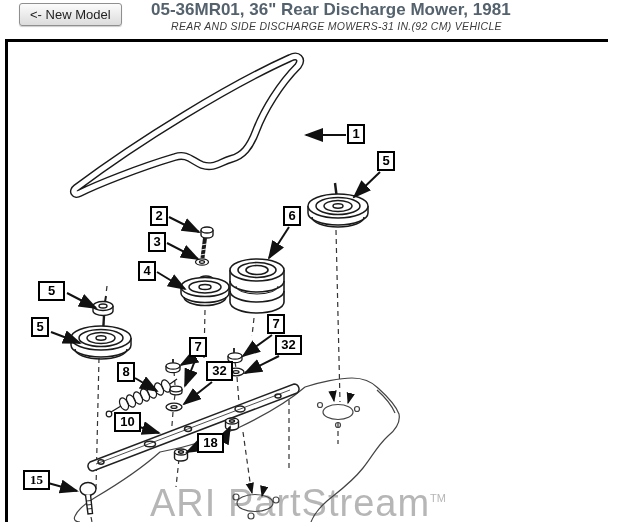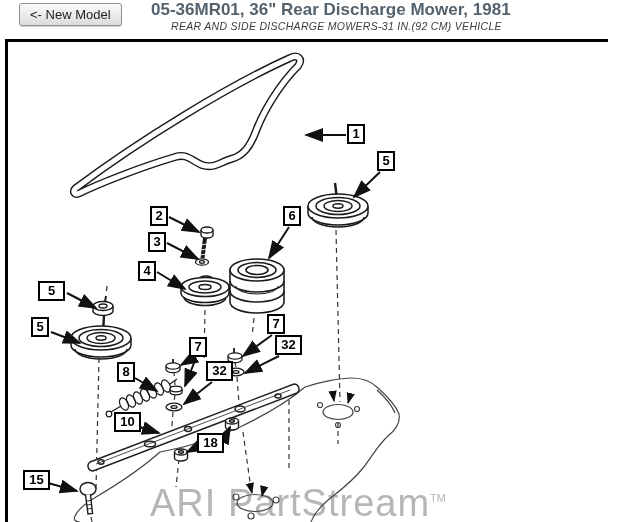--- a/index.html
+++ b/index.html
@@ -241,14 +241,14 @@
     <div class="callout" style="left: 283px; top: 206px;">6</div>
     <div class="callout wide" style="left: 38px; top: 281px;">5</div>
     <div class="callout" style="left: 31px; top: 317px;">5</div>
     <div class="callout" style="left: 189px; top: 337px;">7</div>
     <div class="callout wide" style="left: 206px; top: 361px;">32</div>
     <div class="callout" style="left: 117px; top: 362px;">8</div>
     <div class="callout" style="left: 267px; top: 314px;">7</div>
     <div class="callout wide" style="left: 275px; top: 335px;">32</div>
     <div class="callout wide" style="left: 106px; top: 412px; margin-left: 8px;">10</div>
     <div class="callout wide" style="left: 197px; top: 433px;">18</div>
-    <div class="callout wide" style="left: 23px; top: 470px;">15</div>
+    <div class="callout wide" style="left: 23px; top: 470px; font-family: Liberation Serif, serif;">15</div>
   </div>
 
 </body></html>

